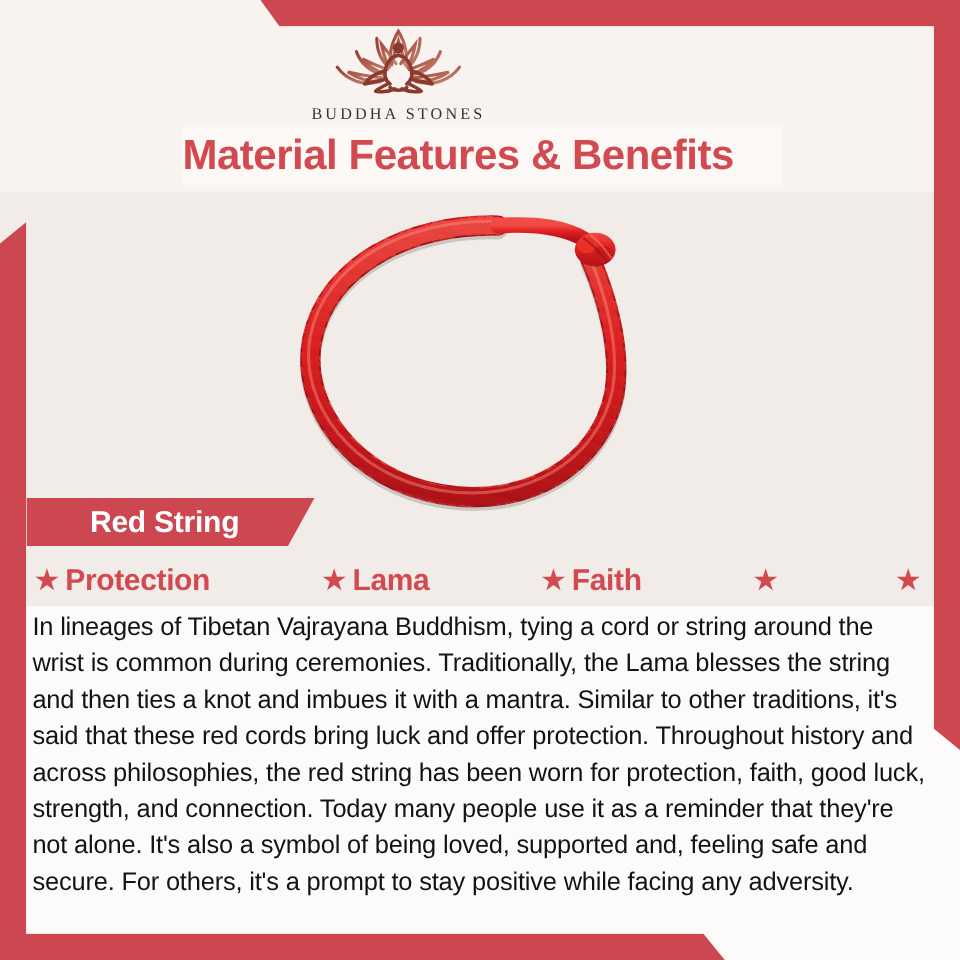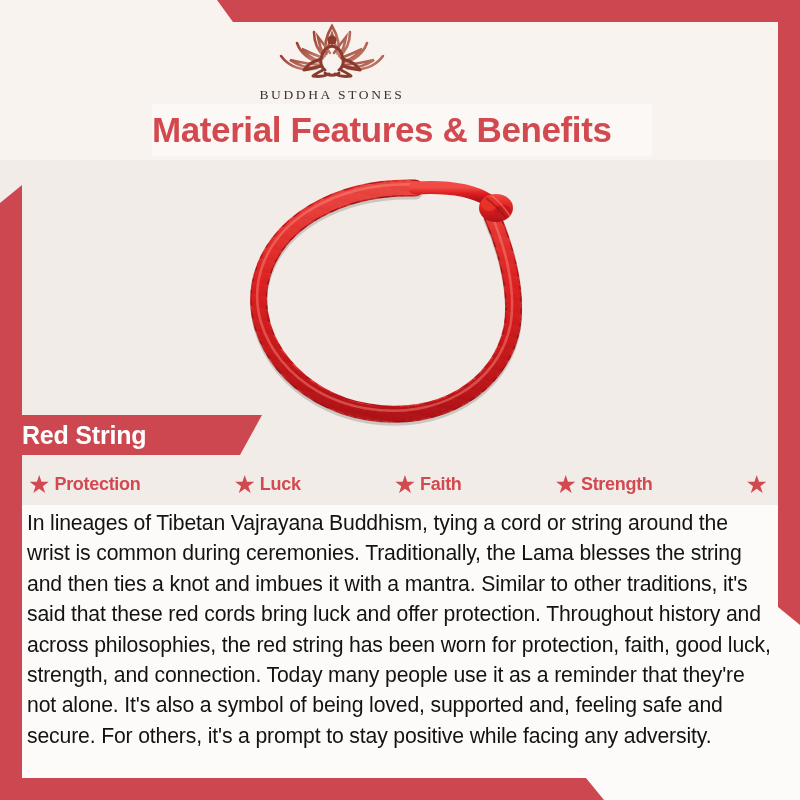--- a/index.html
+++ b/index.html
@@ -118,20 +118,21 @@
   .ribbon {
     position: absolute;
     left: 22px; top: 415px;
     width: 240px; height: 40px;
     background: #cd4750;
     clip-path: polygon(0 0, 240px 0, 218px 40px, 0 40px);
     display: flex;
     align-items: center;
   }
   .ribbon-text {
+    margin-left: 53px;
     color: #ffffff;
     font-size: 25px;
     font-weight: bold;
     letter-spacing: -0.2px;
   }
 
   
   .features {
     position: absolute;
     left: 28px; top: 466px;
@@ -146,21 +147,21 @@
     white-space: nowrap;
   }
   .feature .star {
     color: #d24a50;
     font-size: 25px;
     line-height: 1;
     margin-right: 4px;
   }
   .feature .flabel {
     color: #d24a50;
-    font-size: 18px;
+    font-size: 25px;
     font-weight: bold;
     letter-spacing: -0.3px;
   }
 
   
   .body-copy {
     position: absolute;
     left: 27px; top: 508px;
     width: 748px;
     font-size: 21.2px;
@@ -268,29 +269,28 @@
     <span class="ribbon-text">Red String</span>
   </div>
 
   <div class="features">
     <div class="feature">
       <span class="star">★</span>
       <span class="flabel">Protection</span>
     </div>
     <div class="feature">
       <span class="star">★</span>
-      <span class="flabel">Luck</span>
+      <span class="flabel">Lama</span>
     </div>
     <div class="feature">
       <span class="star">★</span>
       <span class="flabel">Faith</span>
     </div>
     <div class="feature">
       <span class="star">★</span>
-      <span class="flabel">Strength</span>
     </div>
     <div class="feature">
       <span class="star">★</span>
     </div>
   </div>
 
   <div class="body-copy">In lineages of Tibetan Vajrayana Buddhism, tying a cord or string around the wrist is common during ceremonies. Traditionally, the Lama blesses the string and then ties a knot and imbues it with a mantra. Similar to other traditions, it's said that these red cords bring luck and offer protection. Throughout history and across philosophies, the red string has been worn for protection, faith, good luck, strength, and connection. Today many people use it as a reminder that they're not alone. It's also a symbol of being loved, supported and, feeling safe and secure. For others, it's a prompt to stay positive while facing any adversity.</div>
 
 </div>
 

